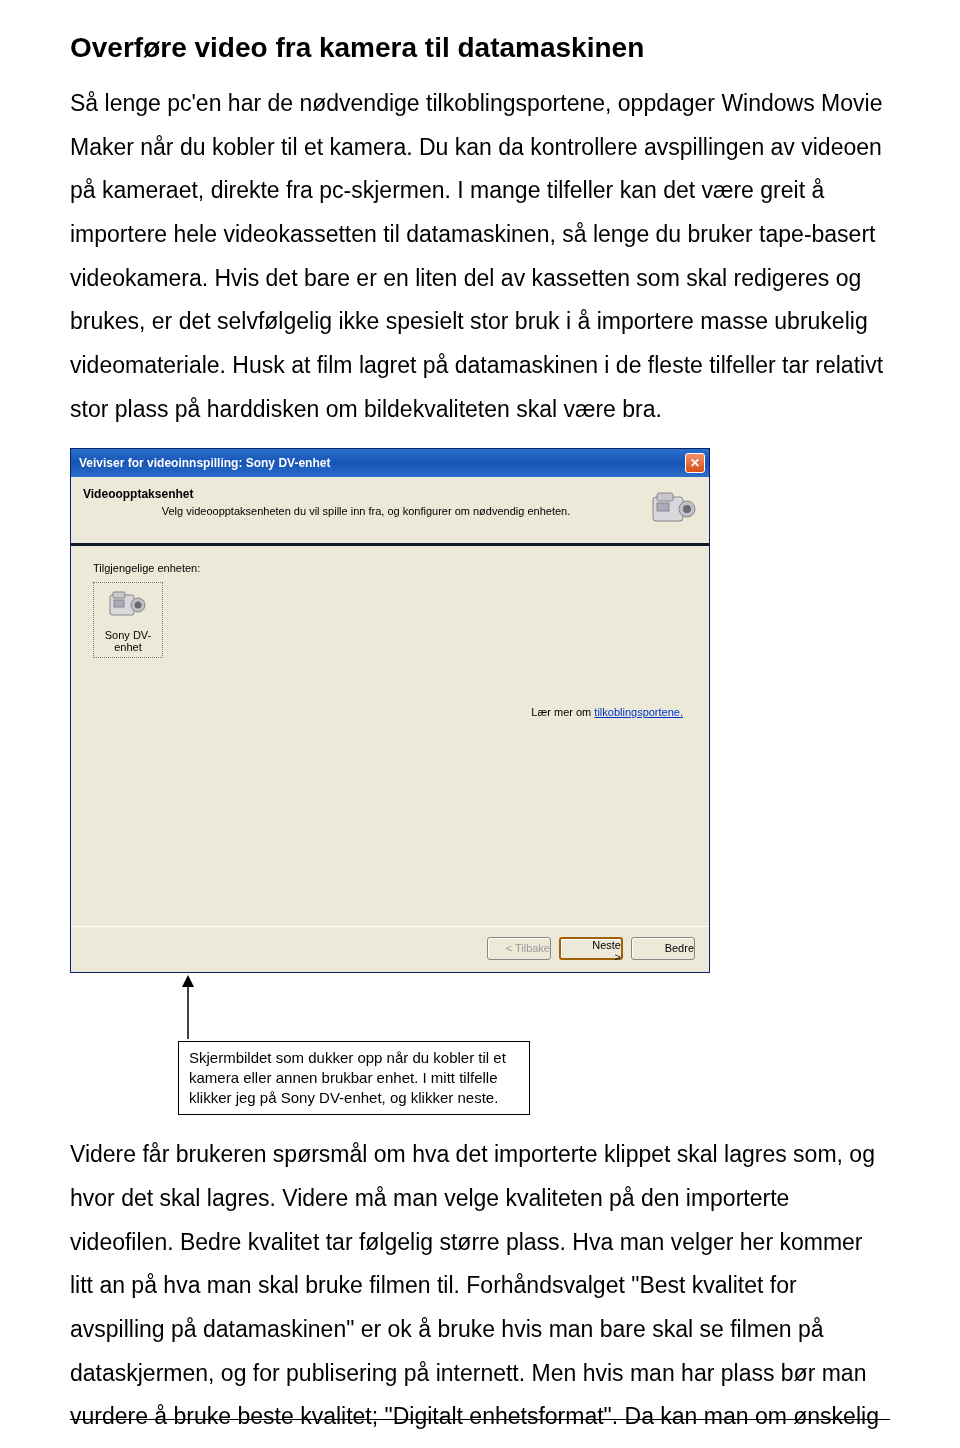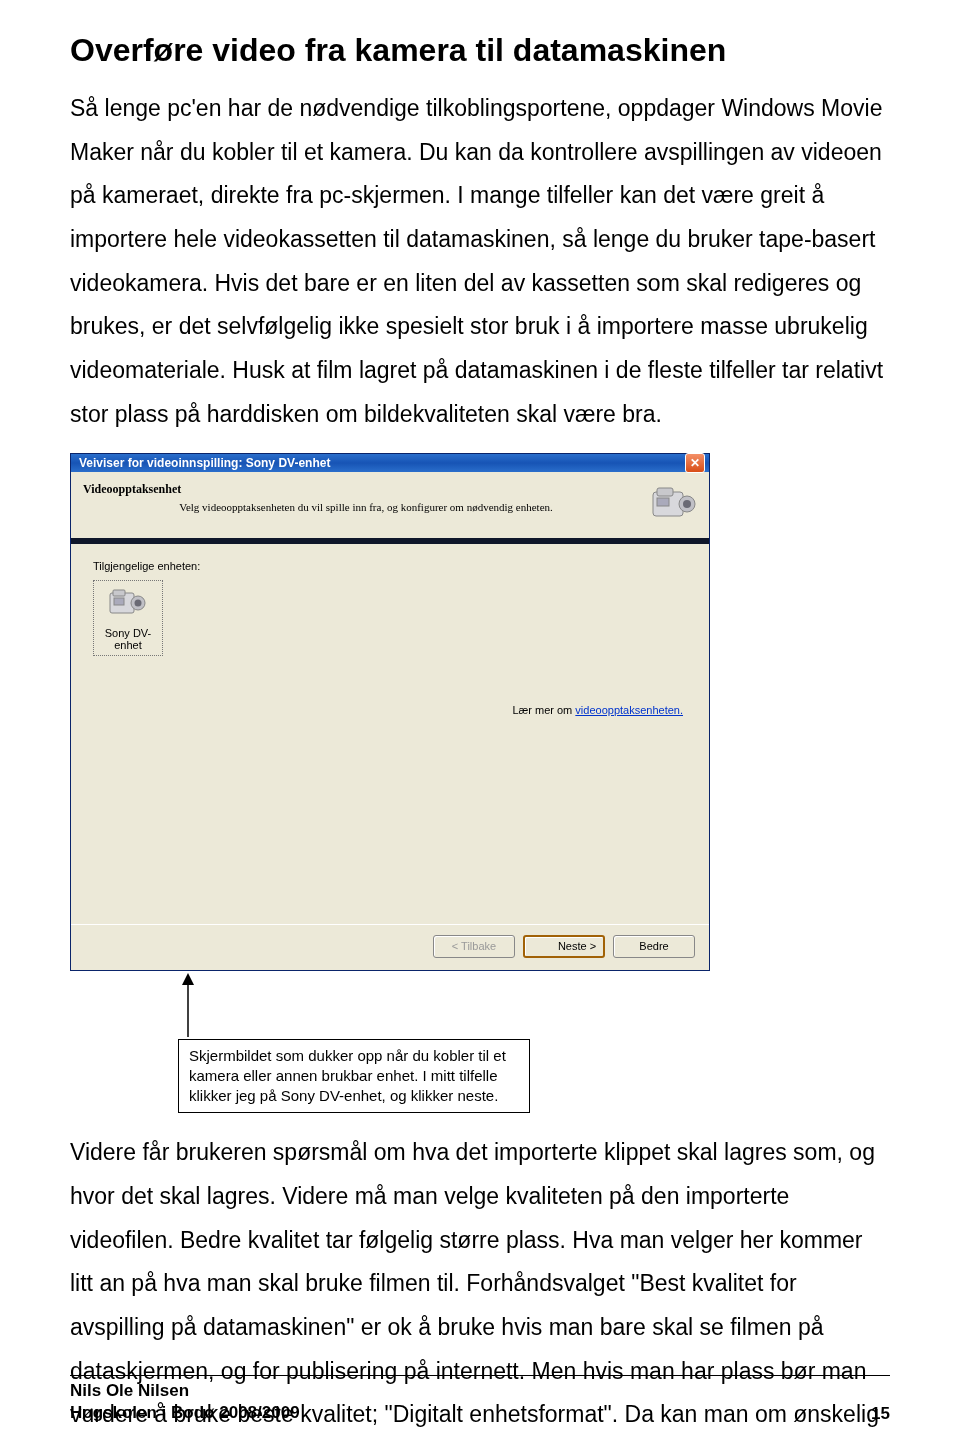--- a/index.html
+++ b/index.html
@@ -6,62 +6,61 @@
   body {
     width: 960px;
     height: 1448px;
     background: #fff;
     font-family: Arial, Helvetica, sans-serif;
     color: #000;
     padding: 32px 70px 20px 70px;
     position: relative;
   }
   h1 {
-    font-size: 32px;
+    font-size: 28px;
     font-weight: bold;
     margin-bottom: 18px;
   }
   .body-text {
     font-size: 23px;
     line-height: 1.9;
   }
   .dialog {
     width: 640px;
     margin: 16px 0 4px 0;
     font-family: Tahoma, Arial, sans-serif;
     font-size: 11px;
     border: 1px solid #0a246a;
     background: #ece9d8;
   }
   .dialog-titlebar {
     background: linear-gradient(to bottom, #2a6ecb 0%, #1754b5 50%, #2a6ecb 100%);
     color: #fff;
-    height: 18px;
+    height: 28px;
     display: flex;
     align-items: center;
     justify-content: space-between;
     padding: 0 4px 0 8px;
     font-weight: bold;
     font-size: 12px;
   }
   .close-btn {
     width: 20px; height: 20px;
     background: linear-gradient(to bottom, #f49068, #d84d17);
     border: 1px solid #fff;
     border-radius: 3px;
     display: flex; align-items: center; justify-content: center;
     color: #fff; font-weight: bold; font-size: 12px;
   }
   .dialog-header {
     display: flex;
     padding: 10px 12px 12px 12px;
-    border-bottom: 6px solid #0f172a;
+    border-bottom: 3px solid #0f172a;
     background: #ece9d8;
     gap: 10px;
-    font-family: Liberation Serif, serif;
   }
   .dialog-header-text { flex: 1; }
   .dialog-header-title { font-weight: bold; font-size: 12px; margin-bottom: 4px; }
   .dialog-header-sub { font-size: 11px; padding-left: 12px; text-align: center; }
   .camcorder-big {
     width: 50px; height: 44px; position: relative;
   }
   .camcorder-big svg { width: 100%; height: 100%; }
   .dialog-body {
     background: #ece9d8;
@@ -91,26 +90,27 @@
   .learn-more a { color: #0033cc; text-decoration: underline; }
   .dialog-buttons {
     background: #ece9d8;
     border-top: 1px solid #fff;
     padding: 10px 14px 12px;
     display: flex;
     justify-content: flex-end;
     gap: 8px;
   }
   .dlg-btn {
-    width: 82px; height: 23px;
+    width: 64px; height: 23px;
     font-size: 11px;
     font-family: Tahoma, Arial, sans-serif;
     background: #ece9d8;
     border: 1px solid #888; border-radius: 3px;
     box-shadow: inset 1px 1px 0 #fff;
+    text-align: right;
   }
   .dlg-btn.disabled { color: #999; }
   .dlg-btn.default { border: 2px solid #a16207; padding-left: 26px; }
   .arrow-annot {
     display: flex;
     align-items: flex-end;
     margin-left: 108px;
     margin-top: -2px;
   }
   .arrow-svg { width: 20px; height: 64px; }
@@ -183,21 +183,21 @@
             <rect x="7" y="5" width="12" height="6" rx="1" fill="#c8c8cc" stroke="#888"></rect>
             <circle cx="32" cy="18" r="7" fill="#c0c0c6" stroke="#888"></circle>
             <circle cx="32" cy="18" r="3.5" fill="#6a6a74"></circle>
             <rect x="8" y="13" width="10" height="7" fill="#aab" stroke="#888"></rect>
           </svg>
         </div>
         <div>Sony DV-enhet</div>
       </div>
     </div>
     <div class="learn-more">
-      <span>Lær mer om </span><a href="#">videoopptaksenheten.</a>
+      <span>Lær mer om </span><a href="#">tilkoblingsportene.</a>
     </div>
   </div>
   <div class="dialog-buttons">
     <button class="dlg-btn disabled">&lt; Tilbake</button>
     <button class="dlg-btn default">Neste &gt;</button>
     <button class="dlg-btn">Bedre</button>
   </div>
 </div>
 
 <div class="arrow-annot">
@@ -205,20 +205,13 @@
     <line x1="10" y1="6" x2="10" y2="64" stroke="#000" stroke-width="1.5"></line>
     <polygon points="10,0 4,12 16,12" fill="#000"></polygon>
   </svg>
 </div>
 <div class="annot-box">Skjermbildet som dukker opp når du kobler til et kamera eller annen brukbar enhet. I mitt tilfelle klikker jeg på Sony DV-enhet, og klikker neste.</div>
 
 <p class="body-text" style="margin-top:18px;">Videre får brukeren spørsmål om hva det importerte klippet skal lagres som, og hvor det skal lagres. Videre må man velge kvaliteten på den importerte videofilen. Bedre kvalitet tar følgelig større plass. Hva man velger her kommer litt an på hva man skal bruke filmen til. Forhåndsvalget "Best kvalitet for avspilling på datamaskinen" er ok å bruke hvis man bare skal se filmen på dataskjermen, og for publisering på internett. Men hvis man har plass bør man vurdere å bruke beste kvalitet; "Digitalt enhetsformat". Da kan man om ønskelig</p>
 
 <div class="footer">
   <div class="footer-line"></div>
-  <div class="footer-row">
-    <div class="footer-left">
-      <div>Nils Ole Nilsen</div>
-      <div>Høgskolen i Bodø 2008/2009</div>
-    </div>
-    <div class="footer-right">15</div>
-  </div>
 </div>
 
 </body></html>

